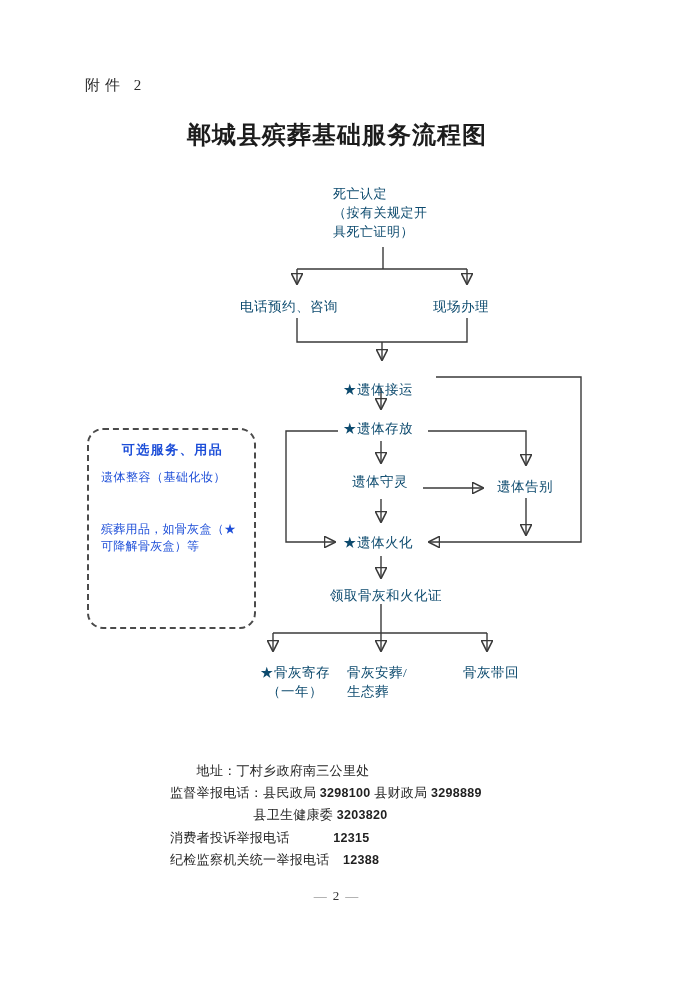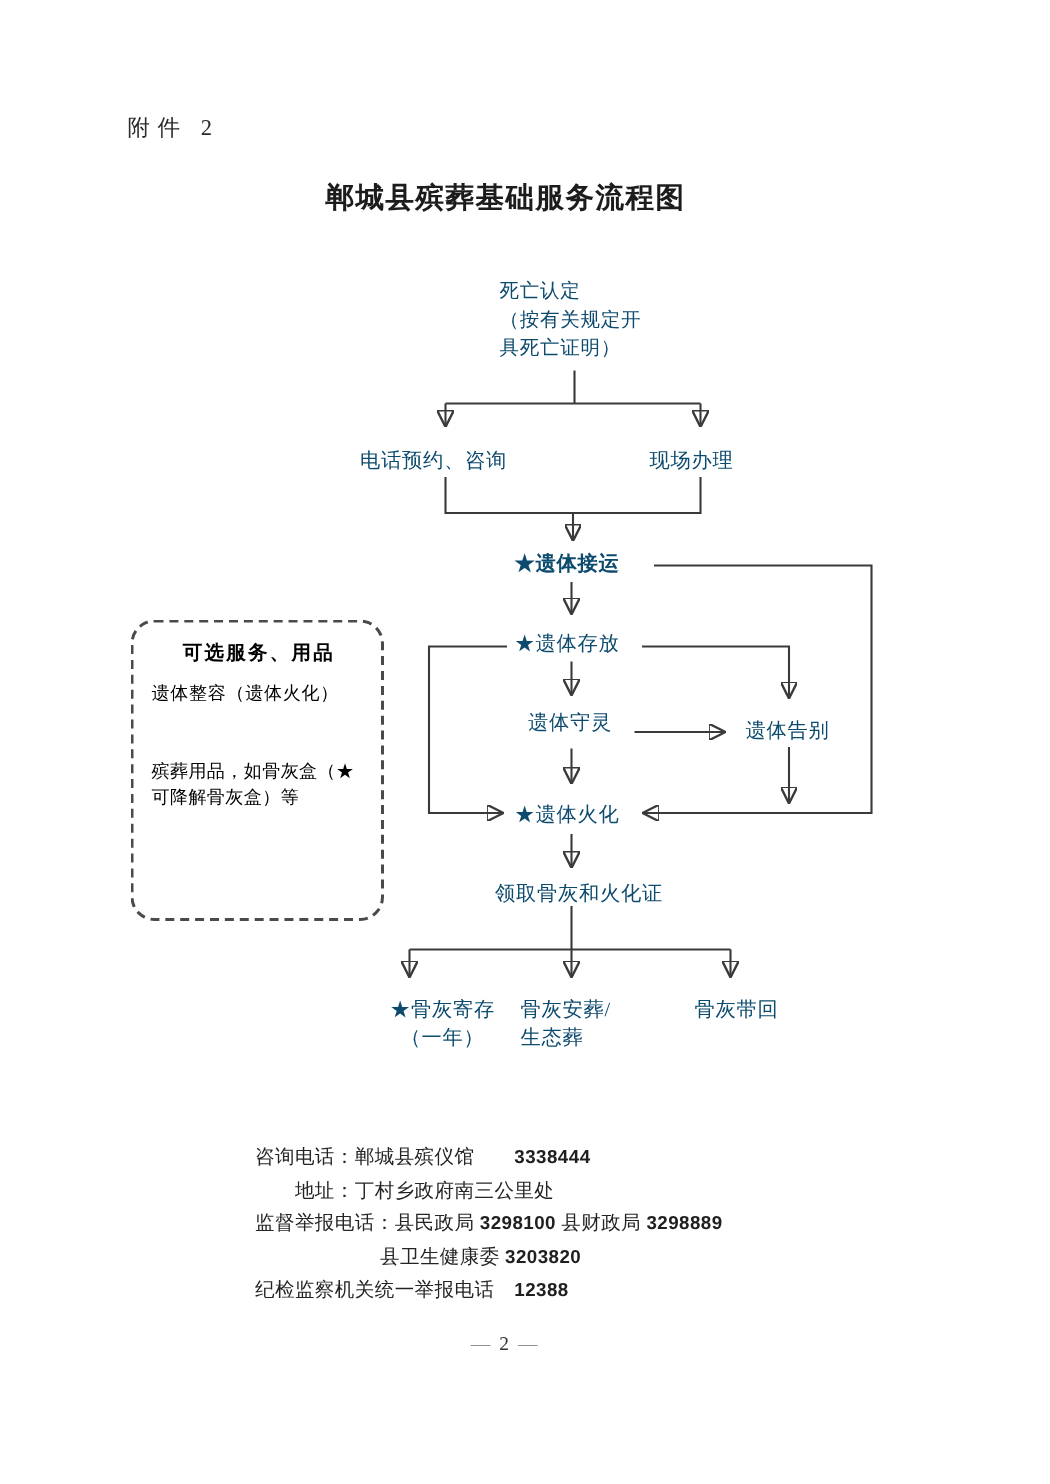--- a/index.html
+++ b/index.html
@@ -7,33 +7,33 @@
     position:relative; width:588px; height:989px; background:#ffffff;
     font-family:"Liberation Serif","DejaVu Serif",serif;
     color:#262626; overflow:hidden;border-radius:29px;
   }
   .attachment {
     position:absolute; left:85px; top:76px;
     font-size:15px; letter-spacing:5px; color:#2a2a2a;
   }
   .doc-title {
     position:absolute; left:337px; top:119px; transform:translateX(-50%);
-    font-size:19px; font-weight:bold; letter-spacing:1px;
+    font-size:24px; font-weight:bold; letter-spacing:1px;
     white-space:nowrap; color:#1c1c1c;
   }
   .connectors { position:absolute; left:0; top:0; width:700px; height:989px; }
   .connectors path { stroke:#3a3a3a; stroke-width:1.4; fill:none; }
   .flow-node {
     position:absolute; font-size:13.5px; letter-spacing:0.5px;
     line-height:19px; white-space:pre-line; color:#0c4a6e;
   }
   .optional-box {
-    position:absolute; left:87px; top:413px; width:169px; height:201px;
+    position:absolute; left:87px; top:428px; width:169px; height:201px;
     box-sizing:border-box; border:2px dashed #4a4a4a; border-radius:16px;
-    padding:11px 10px 0 12px; font-size:12px; line-height:17px; color:#000000;
+    padding:11px 10px 0 12px; font-size:12px; line-height:17px; color:#1d4ed8;
   }
   .optional-box .box-title { text-align:center; font-weight:bold; font-size:13px; letter-spacing:1.5px; }
   .optional-box .box-item-makeup { margin-top:11px; letter-spacing:0.5px; }
   .optional-box .box-item-supplies { margin-top:35px; letter-spacing:0.3px; }
   .optional-box .box-note { margin-top:13px; letter-spacing:0.3px; }
   .contact {
     position:absolute; left:170px; top:760px;
     font-size:13px; line-height:21.5px; letter-spacing:0.3px; color:#242424;
   }
   .contact .zh { white-space:pre; }
@@ -93,43 +93,43 @@
     <path d="M273 633 V650" marker-end="url(#arrow)"></path>
     <path d="M381 604 V650" marker-end="url(#arrow)"></path>
     <path d="M487 633 V650" marker-end="url(#arrow)"></path>
   </svg>
 
   <div class="flow-node" style="left:333px; top:184px; font-size:13px;">死亡认定
 （按有关规定开
 具死亡证明）</div>
   <div class="flow-node" style="left:240px; top:297px;">电话预约、咨询</div>
   <div class="flow-node" style="left:433px; top:297px;">现场办理</div>
-  <div class="flow-node" style="left:343px; top:366px;font-weight:bold;">★遗体接运</div>
+  <div class="flow-node" style="left:343px; top:380px;">★遗体接运</div>
   <div class="flow-node" style="left:343px; top:419px;">★遗体存放</div>
   <div class="flow-node" style="left:352px; top:472px;text-align:center;">遗体守灵</div>
   <div class="flow-node" style="left:497px; top:477px;">遗体告别</div>
   <div class="flow-node" style="left:343px; top:533px;">★遗体火化</div>
   <div class="flow-node" style="left:330px; top:586px;">领取骨灰和火化证</div>
   <div class="flow-node" style="left:248px; top:663px; width:94px; text-align:center;">★骨灰寄存
 （一年）</div>
   <div class="flow-node" style="left:347px; top:663px;">骨灰安葬/
 生态葬</div>
   <div class="flow-node" style="left:463px; top:663px;">骨灰带回</div>
 
   <div class="optional-box">
     <div class="box-title">可选服务、用品</div>
-    <div class="box-item-makeup">遗体整容（遗体火化）</div>
+    <div class="box-item-makeup">遗体整容（基础化妆）</div>
     <div class="box-item-supplies">殡葬用品，如骨灰盒（★可降解骨灰盒）等</div>
   </div>
 
   <div class="contact">
-      <div><span class="zh">咨询电话：郸城县殡仪馆　　</span><span class="num">3338444</span></div>
       <div><span class="zh">　　地址：丁村乡政府南三公里处</span></div>
       <div><span class="zh">监督举报电话：县民政局 </span><span class="num">3298100</span><span class="zh"> 县财政局 </span><span class="num">3298889</span></div>
       <div><span class="zh">　　　　　　 县卫生健康委 </span><span class="num">3203820</span></div>
+      <div><span class="zh">消费者投诉举报电话　　　 </span><span class="num">12315</span></div>
       <div><span class="zh">纪检监察机关统一举报电话　</span><span class="num">12388</span></div>
     </div>
 
   <div class="page-number">
     <span class="dash">—</span><span class="pnum">2</span><span class="dash">—</span>
   </div>
 
 </div>
 
 </body></html>

